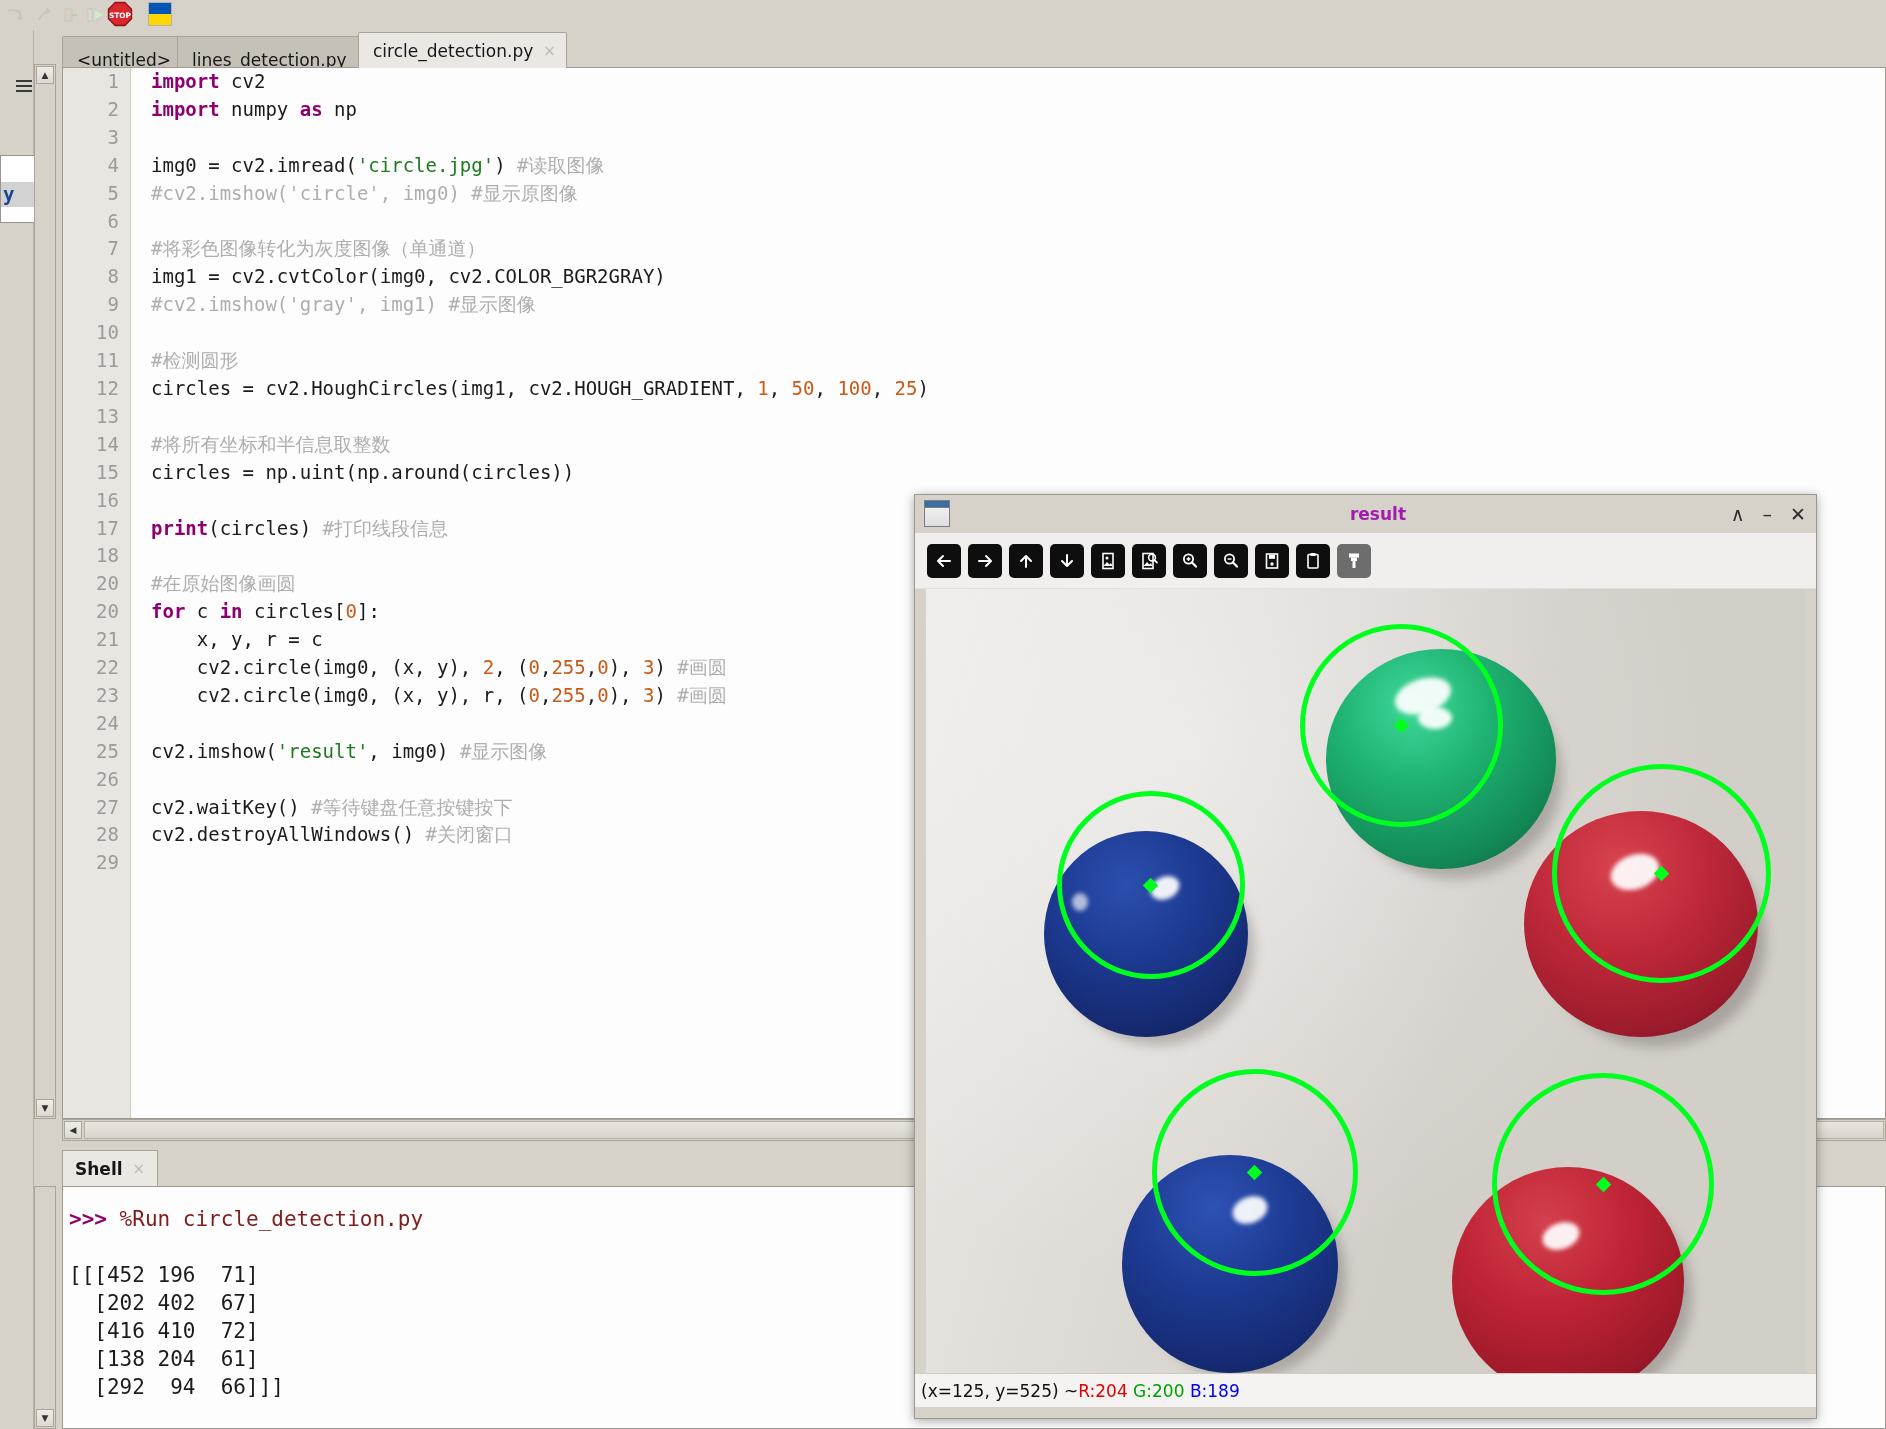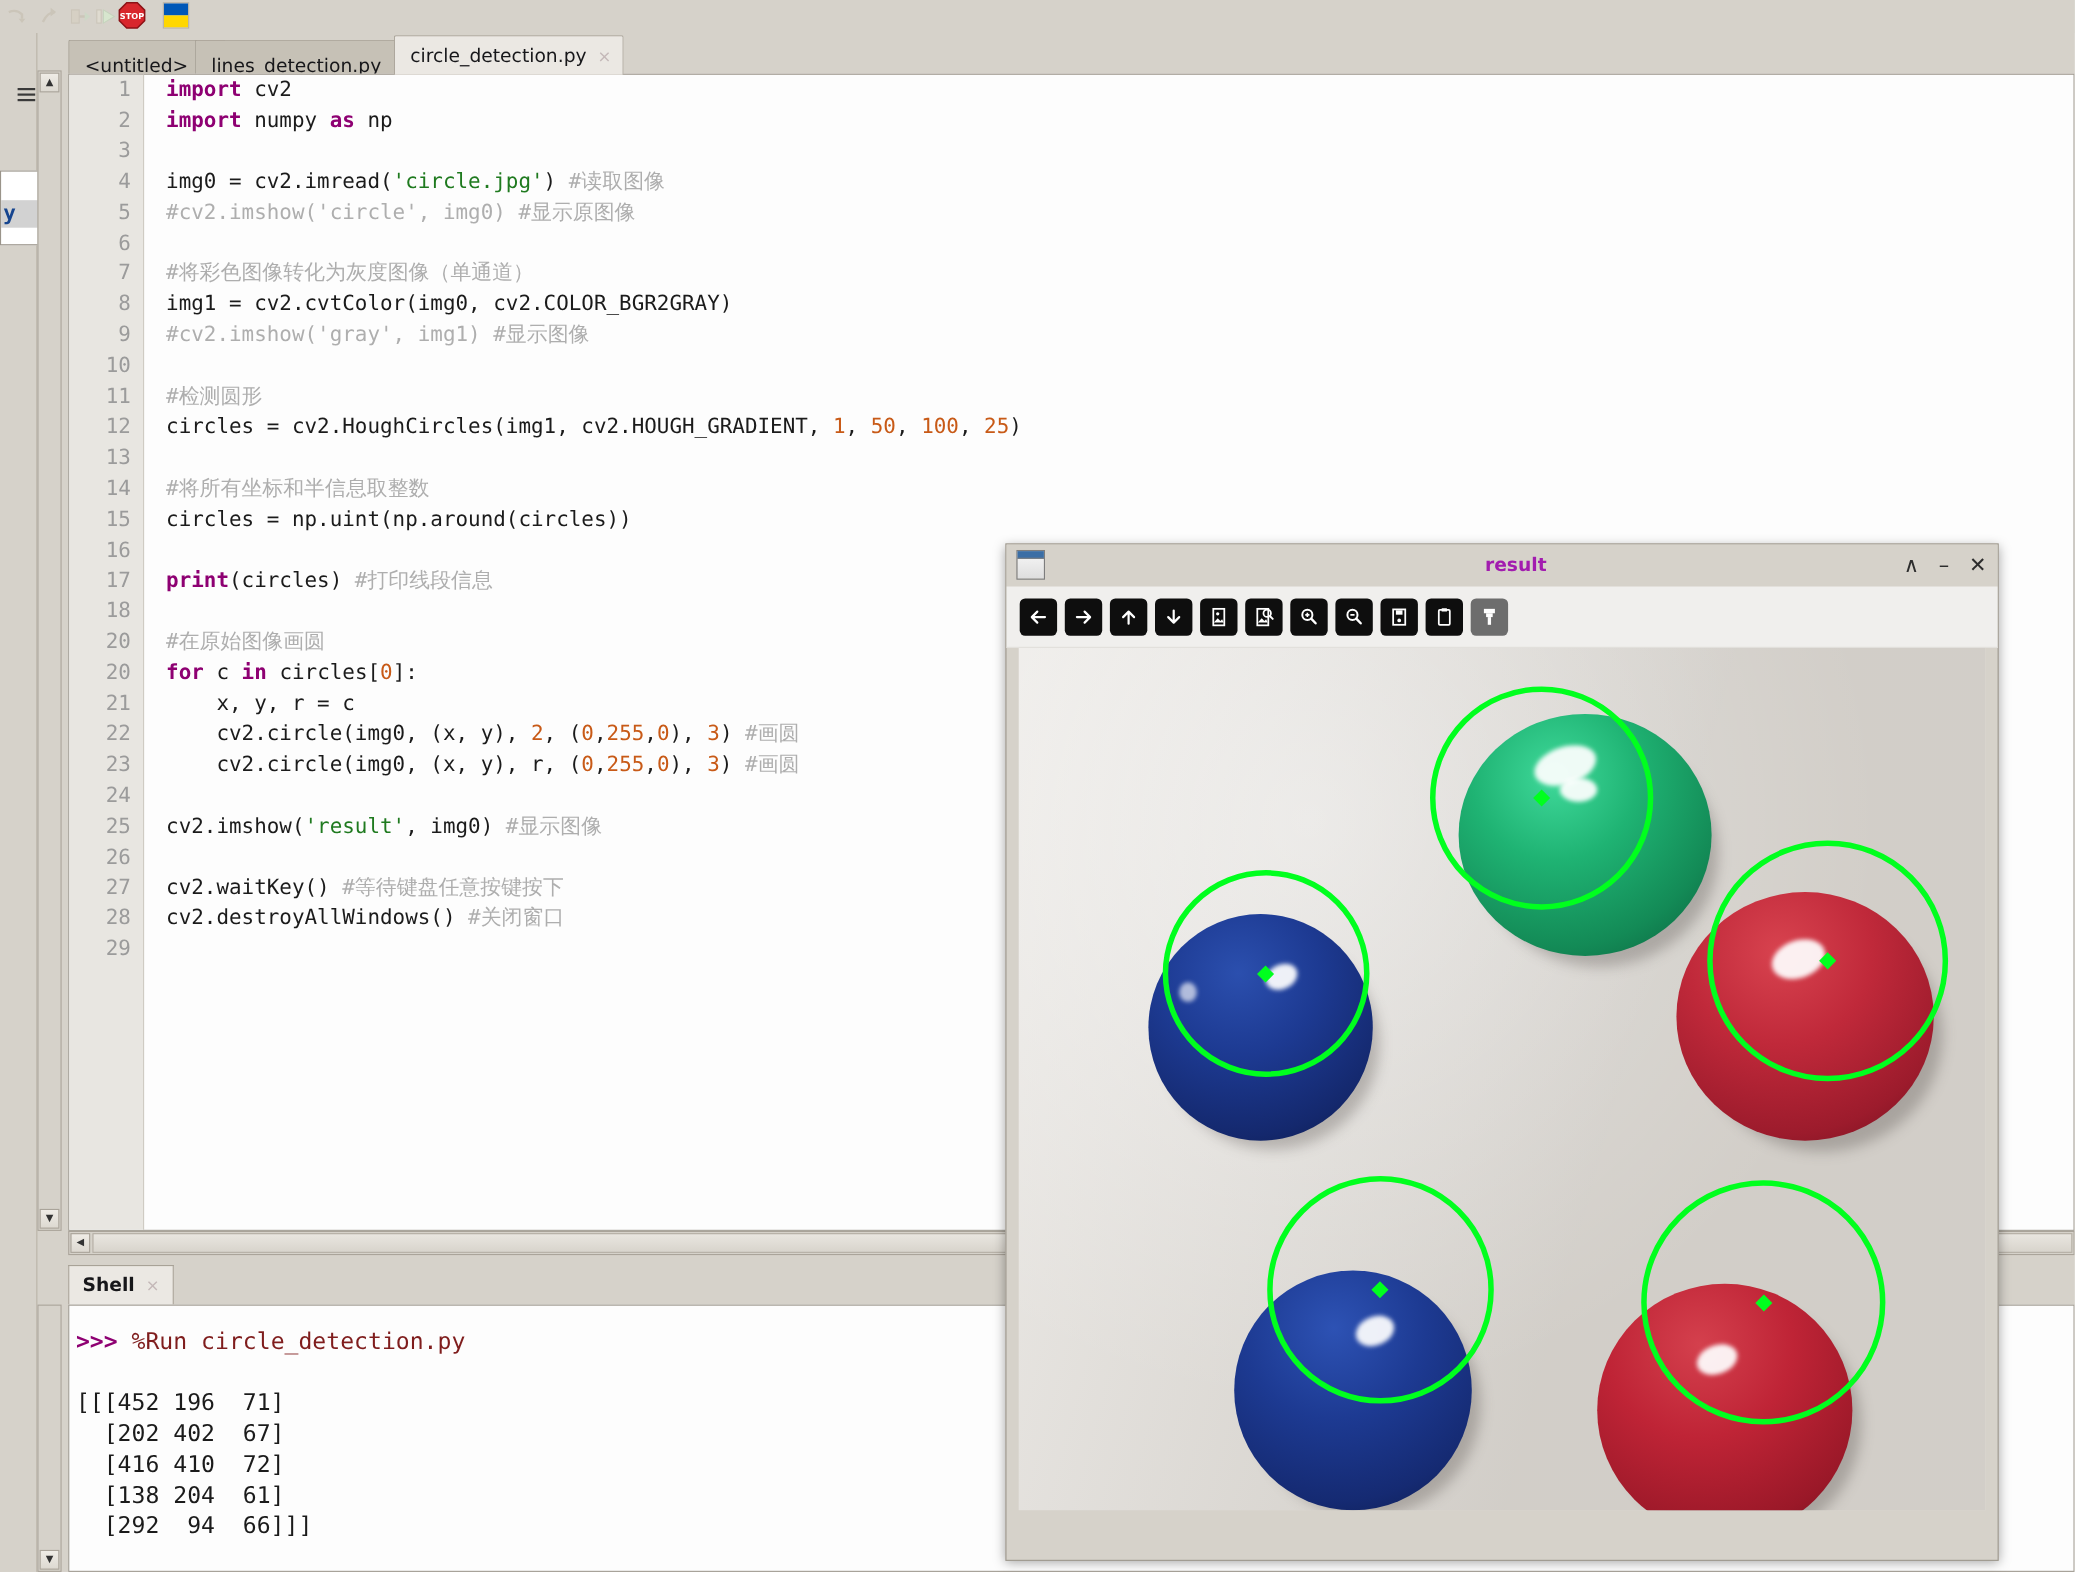--- a/index.html
+++ b/index.html
@@ -519,15 +519,19 @@
           <div class="ctr-dot" style="left: 323.311px; top: 578.144px; background: rgb(0, 255, 30);"></div>
           <div class="ring" style="left: 566.289px; top: 484.393px; width: 221.733px; height: 221.733px; border-color: rgb(0, 255, 30);"></div>
           <div class="ctr-dot" style="left: 671.656px; top: 589.759px; background: rgb(0, 255, 30);"></div>
           <div class="ring" style="left: 130.705px; top: 202.249px; width: 187.857px; height: 187.857px; border-color: rgb(0, 255, 30);"></div>
           <div class="ctr-dot" style="left: 219.133px; top: 290.678px; background: rgb(0, 255, 30);"></div>
           <div class="ring" style="left: 373.683px; top: 34.8463px; width: 203.256px; height: 203.256px; border-color: rgb(0, 255, 30);"></div>
           <div class="ctr-dot" style="left: 469.811px; top: 130.974px; background: rgb(0, 255, 30);"></div>
         </div>
     </div>
 
+    <div class="rw-status">
+      <span>(x=125, y=525) ~ </span>
+      <span class="st-r">R:204</span>&nbsp;<span class="st-g">G:200</span>&nbsp;<span class="st-b">B:189</span>
+    </div>
   </div>
 
 </div>
 
 </body></html>

